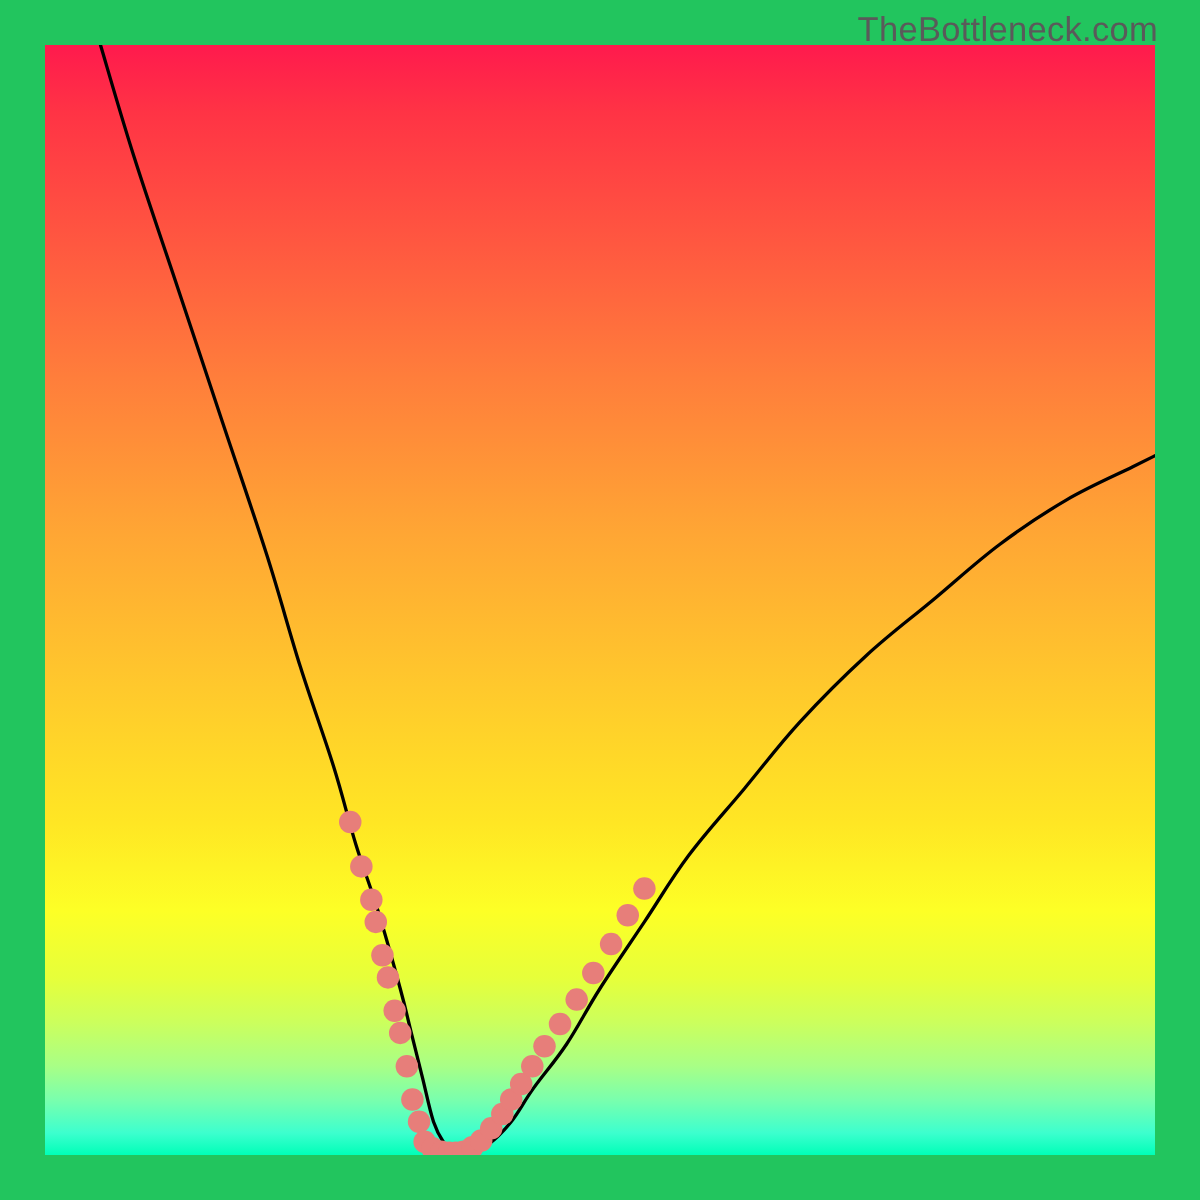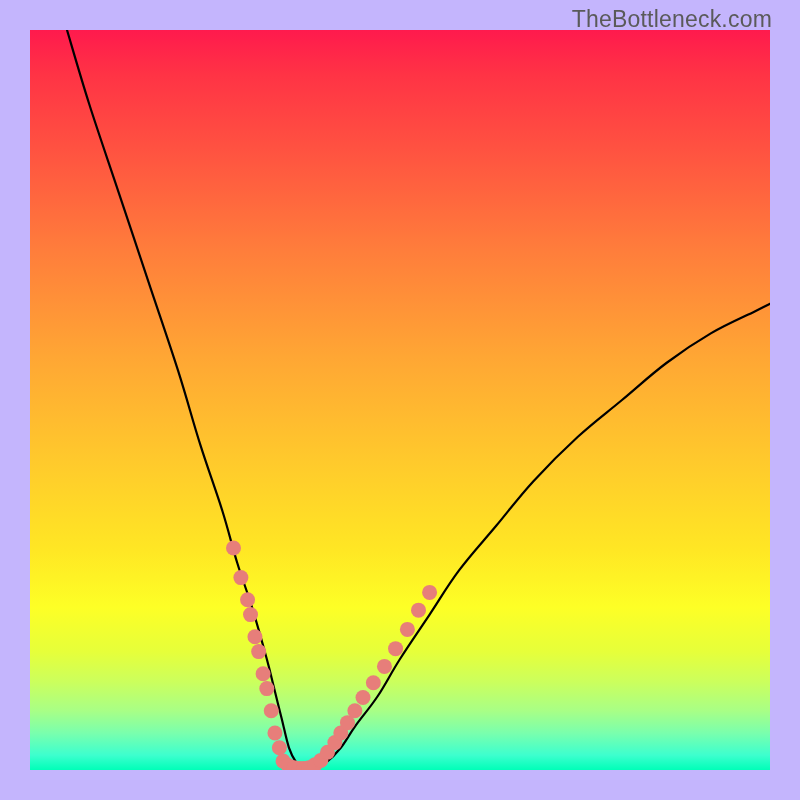--- a/index.html
+++ b/index.html
@@ -10,21 +10,21 @@
     overflow: hidden;
     background: #000;
     font-family: Arial, Helvetica, sans-serif;
   }
   .frame {
     position: absolute;
     top: 0;
     left: 0;
     width: 800px;
     height: 800px;
-    background: #c4b5fd;
+    background: #22c55e;
   }
   .plot-area {
     position: absolute;
     top: 30px;
     left: 30px;
     width: 740px;
     height: 740px;
     background: linear-gradient(to bottom,
       #ff1a4d 0%,
       #ff3345 6%,

